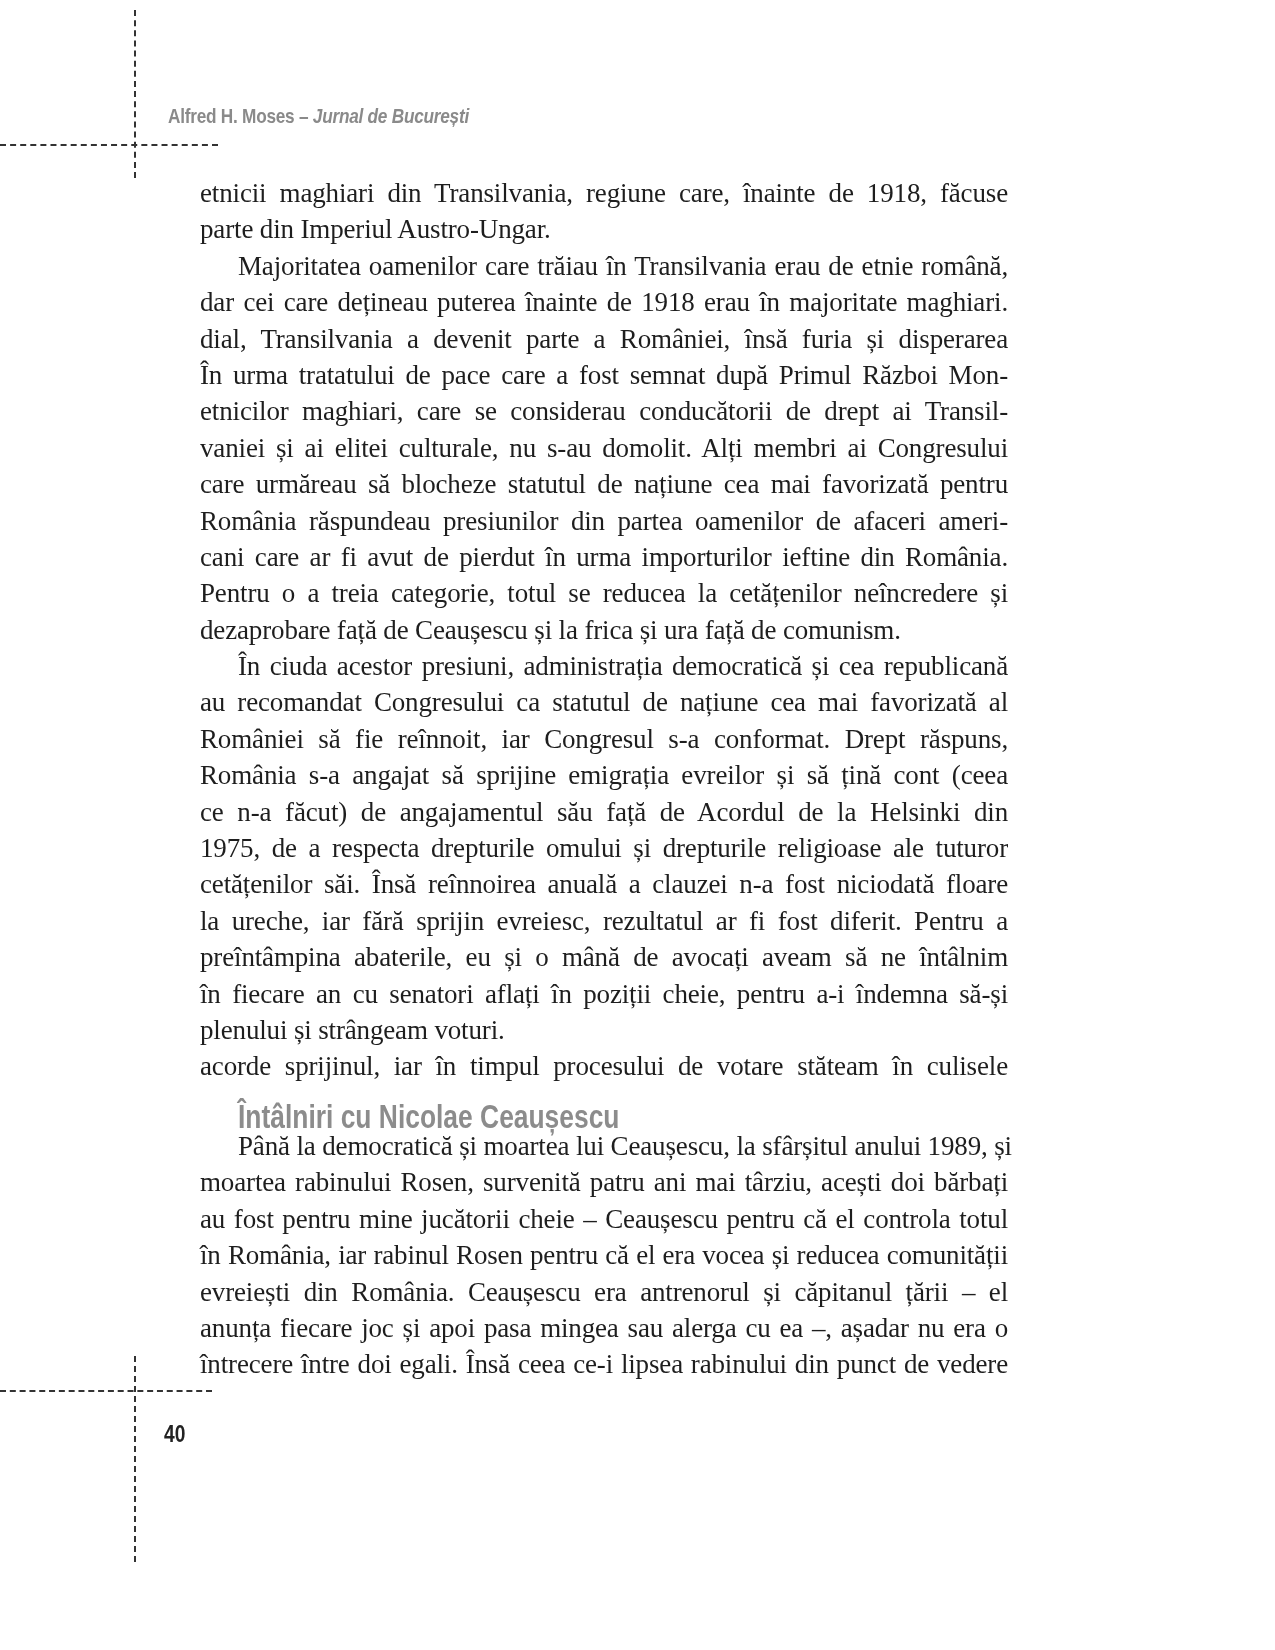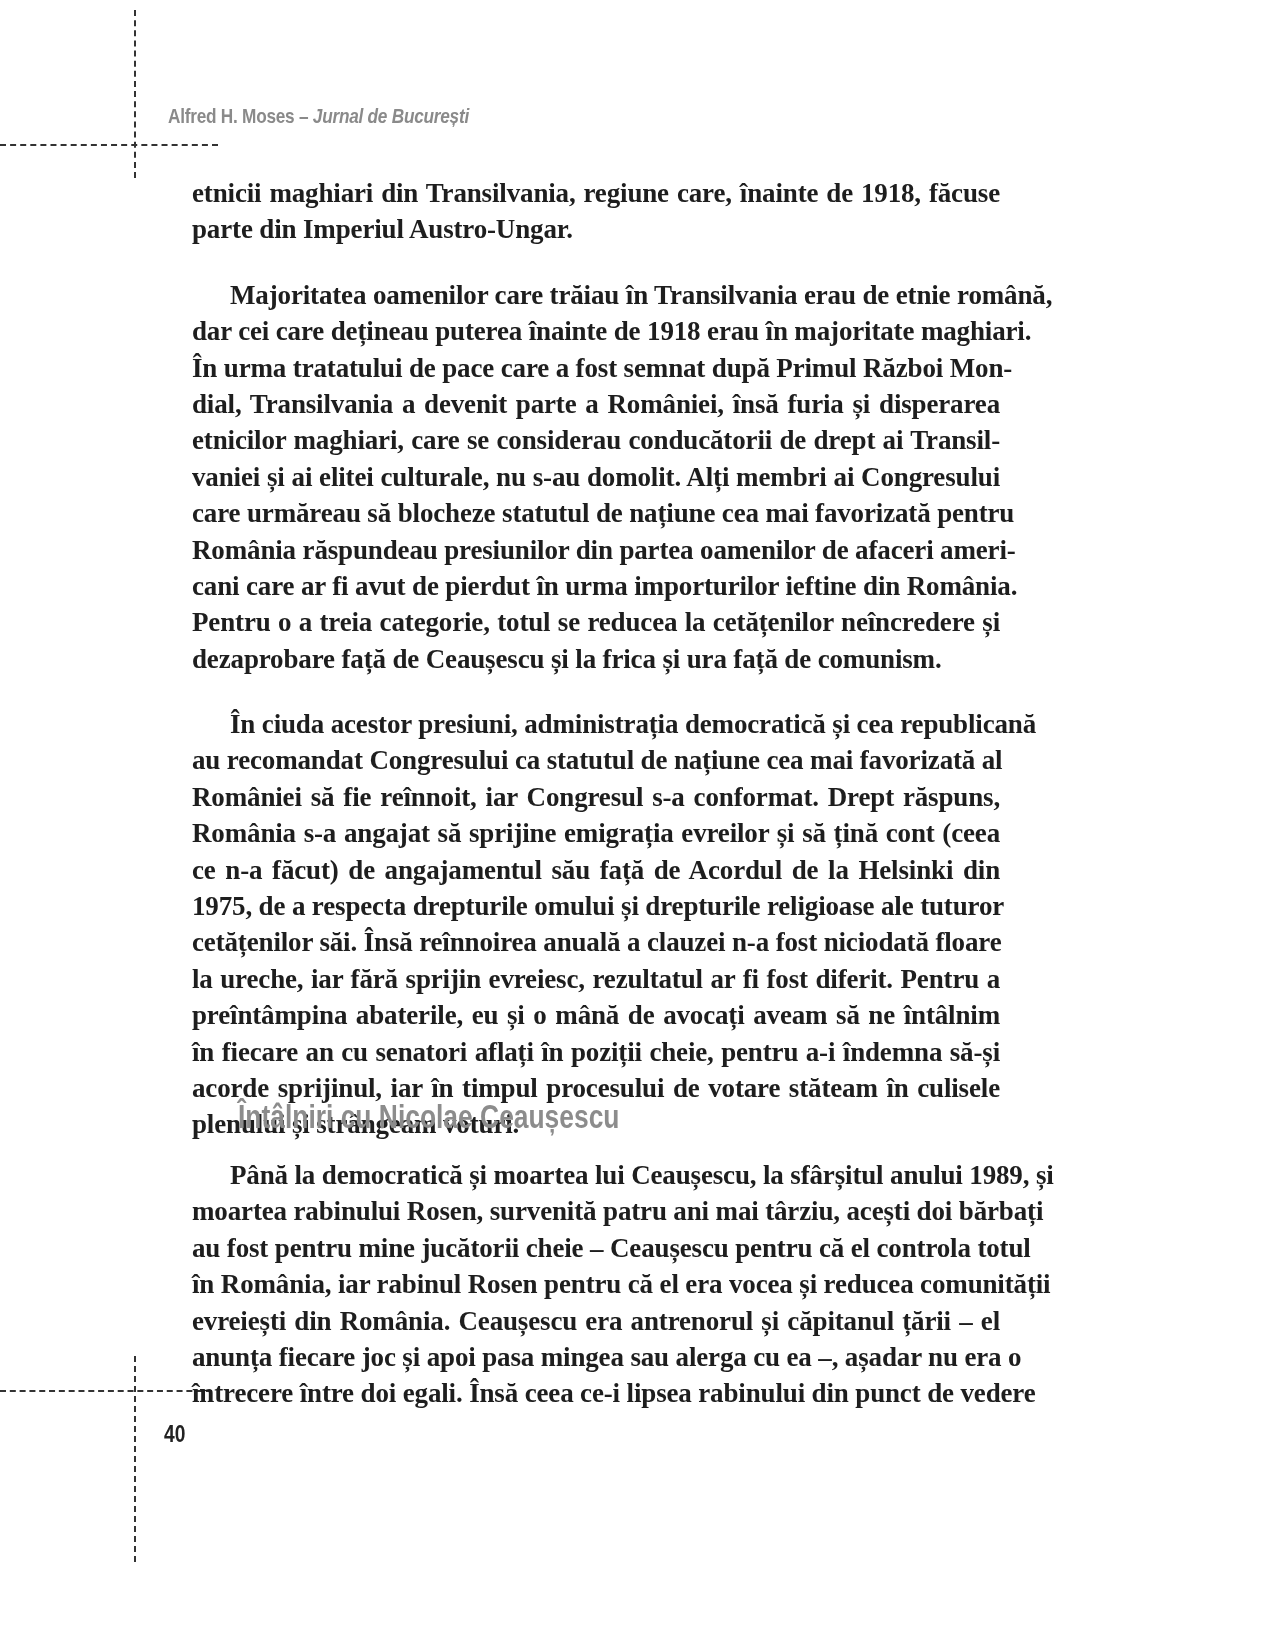--- a/index.html
+++ b/index.html
@@ -37,41 +37,39 @@
       letter-spacing: -0.3px;
       transform: scaleX(0.82);
       transform-origin: left center;
       white-space: nowrap;
     }
     .running-head .title {
       font-style: italic;
     }
     .text-block {
       position: absolute;
-      left: 192px;
+      left: 200px;
       width: 808px;
-      font-weight: bold;
     }
     .line {
       display: block;
       height: 36.4px;
       line-height: 36.4px;
       font-family: "Liberation Serif", "DejaVu Serif", serif;
       font-size: 27px;
       white-space: nowrap;
       text-align: justify;
       text-align-last: justify;
       letter-spacing: -0.15px;
     }
     .line.last {
       text-align-last: left;
     }
     .line.indent {
       padding-left: 38px;
-      margin-top: 29px;
     }
     .section-heading {
       position: absolute;
       left: 238px;
       top: 1098px;
       font-family: "Liberation Sans", sans-serif;
       font-weight: bold;
       font-size: 33px;
       color: #8c8c8c;
       transform: scaleX(0.8);
@@ -101,41 +99,41 @@
 
 <div class="running-head">
   <span>Alfred H. Moses – </span><span class="title">Jurnal de București</span>
 </div>
 
 <div class="text-block" style="top:175px;">
   <span class="line">etnicii maghiari din Transilvania, regiune care, înainte de 1918, făcuse</span>
   <span class="line last">parte din Imperiul Austro-Ungar.</span>
   <span class="line indent">Majoritatea oamenilor care trăiau în Transilvania erau de etnie română,</span>
   <span class="line">dar cei care dețineau puterea înainte de 1918 erau în majoritate maghiari.</span>
+  <span class="line">dial, Transilvania a devenit parte a României, însă furia și disperarea</span>
   <span class="line">În urma tratatului de pace care a fost semnat după Primul Război Mon-</span>
-  <span class="line">dial, Transilvania a devenit parte a României, însă furia și disperarea</span>
   <span class="line">etnicilor maghiari, care se considerau conducătorii de drept ai Transil-</span>
   <span class="line">vaniei și ai elitei culturale, nu s-au domolit. Alți membri ai Congresului</span>
   <span class="line">care urmăreau să blocheze statutul de națiune cea mai favorizată pentru</span>
   <span class="line">România răspundeau presiunilor din partea oamenilor de afaceri ameri-</span>
   <span class="line">cani care ar fi avut de pierdut în urma importurilor ieftine din România.</span>
   <span class="line">Pentru o a treia categorie, totul se reducea la cetățenilor neîncredere și</span>
   <span class="line last">dezaprobare față de Ceaușescu și la frica și ura față de comunism.</span>
   <span class="line indent">În ciuda acestor presiuni, administrația democratică și cea republicană</span>
   <span class="line">au recomandat Congresului ca statutul de națiune cea mai favorizată al</span>
   <span class="line">României să fie reînnoit, iar Congresul s-a conformat. Drept răspuns,</span>
   <span class="line">România s-a angajat să sprijine emigrația evreilor și să țină cont (ceea</span>
   <span class="line">ce n-a făcut) de angajamentul său față de Acordul de la Helsinki din</span>
   <span class="line">1975, de a respecta drepturile omului și drepturile religioase ale tuturor</span>
   <span class="line">cetățenilor săi. Însă reînnoirea anuală a clauzei n-a fost niciodată floare</span>
   <span class="line">la ureche, iar fără sprijin evreiesc, rezultatul ar fi fost diferit. Pentru a</span>
   <span class="line">preîntâmpina abaterile, eu și o mână de avocați aveam să ne întâlnim</span>
   <span class="line">în fiecare an cu senatori aflați în poziții cheie, pentru a-i îndemna să-și</span>
+  <span class="line last">plenului și strângeam voturi.</span>
   <span class="line">acorde sprijinul, iar în timpul procesului de votare stăteam în culisele</span>
-  <span class="line last">plenului și strângeam voturi.</span>
 </div>
 
 <div class="section-heading">Întâlniri cu Nicolae Ceaușescu</div>
 
 <div class="text-block" style="top:1128px;">
   <span class="line indent">Până la democratică și moartea lui Ceaușescu, la sfârșitul anului 1989, și</span>
   <span class="line">moartea rabinului Rosen, survenită patru ani mai târziu, acești doi bărbați</span>
   <span class="line">au fost pentru mine jucătorii cheie – Ceaușescu pentru că el controla totul</span>
   <span class="line">în România, iar rabinul Rosen pentru că el era vocea și reducea comunității</span>
   <span class="line">evreiești din România. Ceaușescu era antrenorul și căpitanul țării – el</span>

